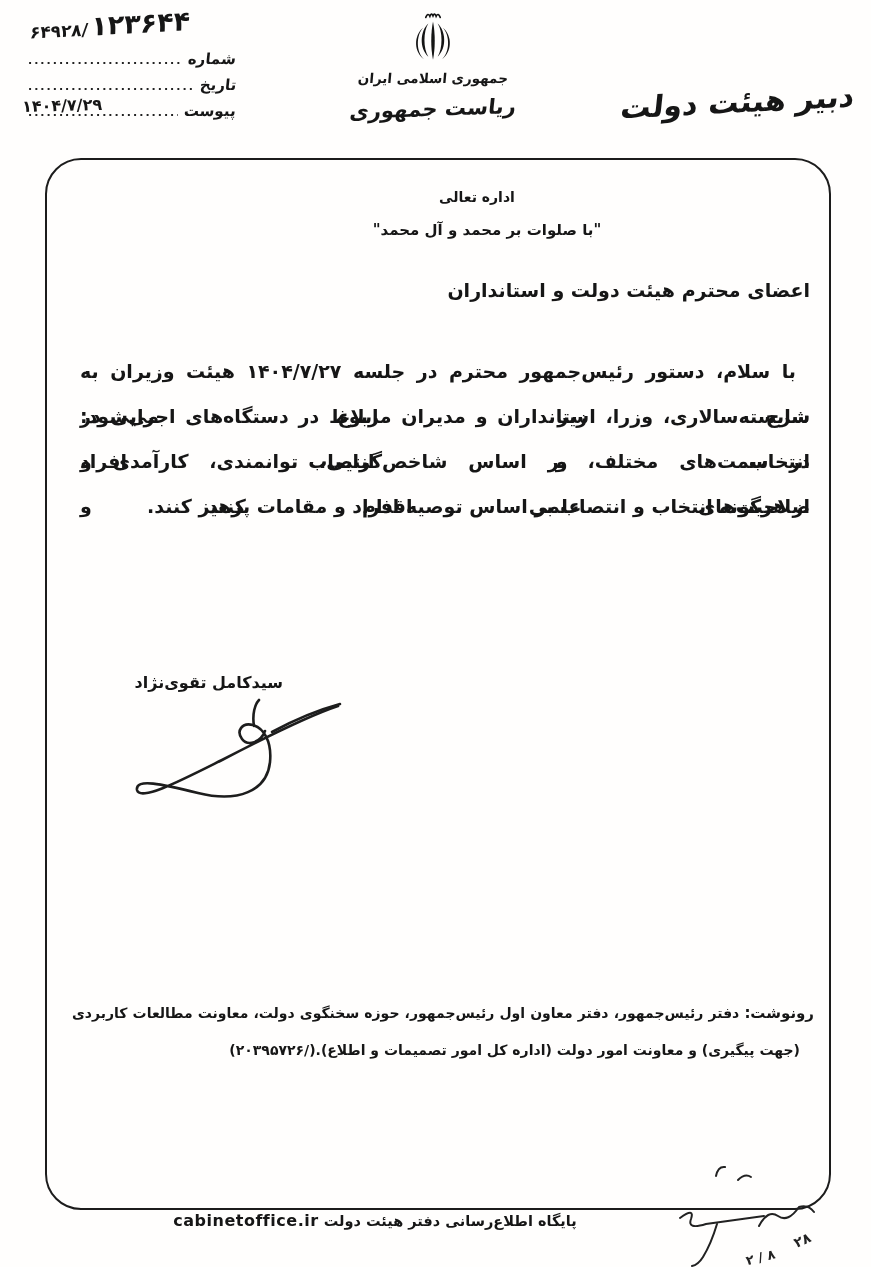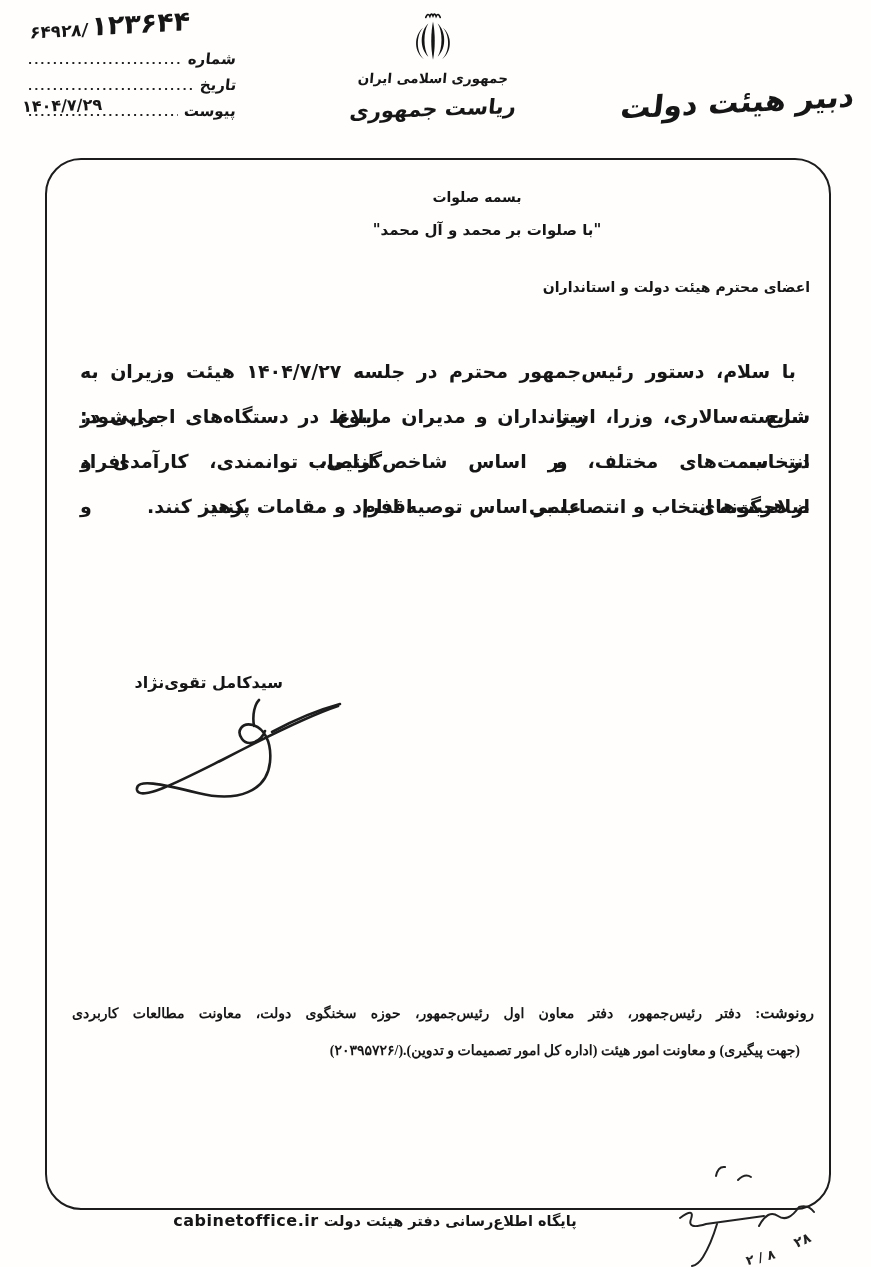--- a/index.html
+++ b/index.html
@@ -25,29 +25,29 @@
   .gov-country{left:355px;top:70px;width:156px;font-size:13.5px;font-weight:bold;transform:skewX(-5deg);}
   .gov-office{left:345px;top:97px;width:176px;font-size:21px;font-weight:bold;transform:skewX(-8deg) rotate(-2deg);}
   
   .cal-title{left:640px;top:84px;width:214px;font-size:30px;font-weight:bold;
     transform:skewX(-9deg) rotate(-3deg);white-space:nowrap;text-align:center;}
   
   .frame{left:45px;top:158px;width:782px;height:1048px;border:2px solid #1c1c1c;border-radius:36px;}
   
   .besmeleh{left:377px;top:189px;width:200px;font-size:14px;font-weight:bold;}
   .salavat{left:320px;top:221px;width:334px;font-size:15px;font-weight:bold;}
-  .addressee{right:61px;top:279px;font-size:14px;font-weight:bold;}
+  .addressee{right:61px;top:279px;font-size:19px;font-weight:bold;}
   .body-block{right:61px;top:349px;width:730px;font-size:19px;font-weight:bold;}
   .body-block .line{line-height:45px;height:45px;white-space:nowrap;}
   .just{text-align:justify;text-align-last:justify;white-space:normal !important;}
   .ind{text-indent:14px;}
   .signer{left:105px;top:673px;width:178px;font-size:16px;font-weight:bold;text-align:right;}
   .sig-svg{left:126px;top:692px;}
   
-  .cc{right:57px;top:995px;width:742px;font-size:14px;font-weight:bold;font-family:Liberation Serif, serif;}
+  .cc{right:57px;top:995px;width:742px;font-size:14px;font-weight:bold;}
   .cc .line{line-height:37px;}
   .cc .lbl{font-size:15px;}
   .ltr{direction:ltr;unicode-bidi:embed;margin-left:40px;}
   
   .footer{left:0;top:1211px;width:750px;text-align:center;font-size:14.5px;font-weight:bold;}
   .footer .url{font-size:16px;font-weight:bold;letter-spacing:.5px;}
   
   .corner-svg{left:664px;top:1146px;}
   svg{display:block;}
 </style>
@@ -87,21 +87,21 @@
       <path d="M36 22 Q40 12 44 20 Q47 12 50 19 Q53 12 56 20 Q60 12 64 22" fill="none" stroke="#141414" stroke-width="3.2" stroke-linecap="round"></path>
     </svg>
   </div>
   <div class="abs ctr gov-country">جمهوری اسلامی ایران</div>
   <div class="abs ctr gov-office">ریاست جمهوری</div>
 
   <div class="abs cal-title">دبیر هیئت دولت</div>
 
   <div class="abs frame"></div>
 
-  <div class="abs ctr besmeleh">بسمه صلوات</div>
+  <div class="abs ctr besmeleh">اداره تعالی</div>
   <div class="abs ctr salavat">"با صلوات بر محمد و آل محمد"</div>
   <div class="abs addressee">اعضای محترم هیئت دولت و استانداران</div>
 
   <div class="abs body-block">
     <div class="line just ind">با سلام، دستور رئیس‌جمهور محترم در جلسه ۱۴۰۴/۷/۲۷ هیئت وزیران به شرح زیر ابلاغ می‌شود:</div>
     <div class="line just">شایسته‌سالاری، وزرا، استانداران و مدیران مربوط در دستگاه‌های اجرایی در انتخاب و انتصاب افراد</div>
     <div class="line just">در سمت‌های مختلف، بر اساس شاخص‌گرایی، توانمندی، کارآمدی و صلاحیت‌های علمی اقدام کنند و</div>
     <div class="line">از هرگونه انتخاب و انتصاب بر اساس توصیه افراد و مقامات پرهیز کنند.</div>
   </div>
 
@@ -111,21 +111,21 @@
       <g fill="none" stroke="#1d1d1d" stroke-width="2.6" stroke-linecap="round">
         <path d="M212,14 C188,22 142,44 96,68 C56,88 14,110 11,98 C9,86 36,92 72,101 C112,111 141,99 144,70 C146,50 138,36 127,33 C116,30 110,39 116,47 C122,55 135,50 139,39"></path>
         <path d="M128,34 C126,22 129,12 133,8"></path>
         <path d="M146,40 C168,28 192,18 214,12"></path>
       </g>
     </svg>
   </div>
 
   <div class="abs cc">
     <div class="line just"><span class="lbl">رونوشت:</span> <span>دفتر رئیس‌جمهور، دفتر معاون اول رئیس‌جمهور، حوزه سخنگوی دولت، معاونت مطالعات کاربردی</span></div>
-    <div class="line ind"><span>(جهت پیگیری) و معاونت امور هیئت (اداره کل امور تصمیمات و تدوین).</span><span class="ltr" dir="ltr">(۲۰۳۹۵۷۲۶/)</span></div>
+    <div class="line ind"><span>(جهت پیگیری) و معاونت امور دولت (اداره کل امور تصمیمات و اطلاع).</span><span class="ltr" dir="ltr">(۲۰۳۹۵۷۲۶/)</span></div>
   </div>
 
   <div class="abs footer">
     <span>پایگاه اطلاع‌رسانی دفتر هیئت دولت</span>
     <span class="url" dir="ltr">cabinetoffice.ir</span>
   </div>
 
   <div class="abs corner-svg">
     <svg width="207" height="121" viewBox="0 0 207 121" aria-hidden="true">
       <g fill="none" stroke="#222" stroke-width="2" stroke-linecap="round">

